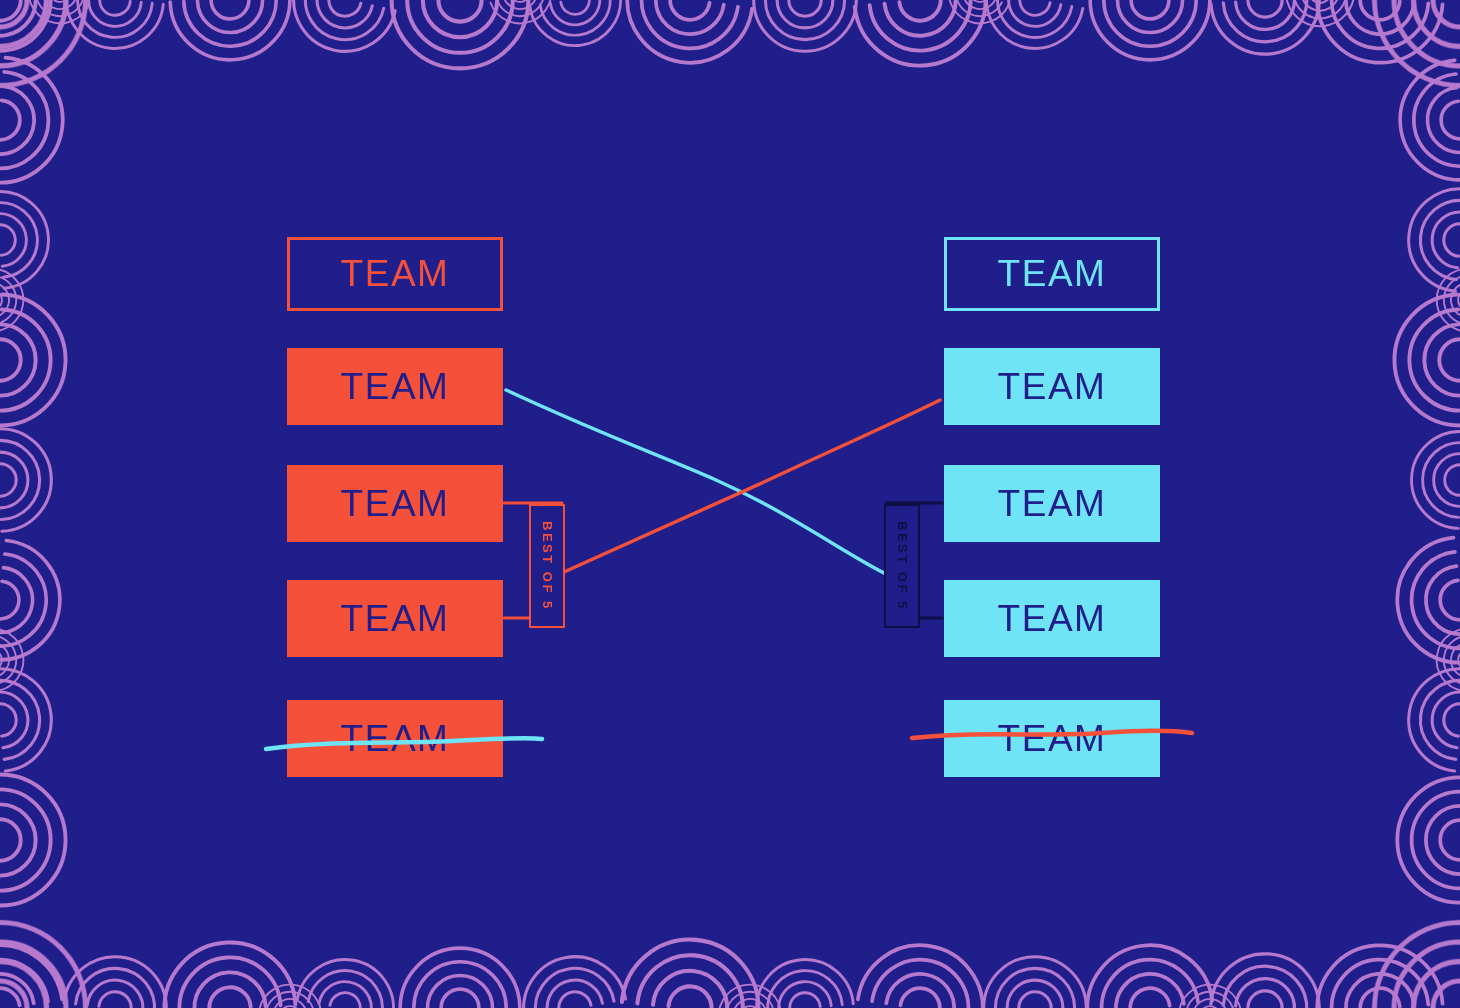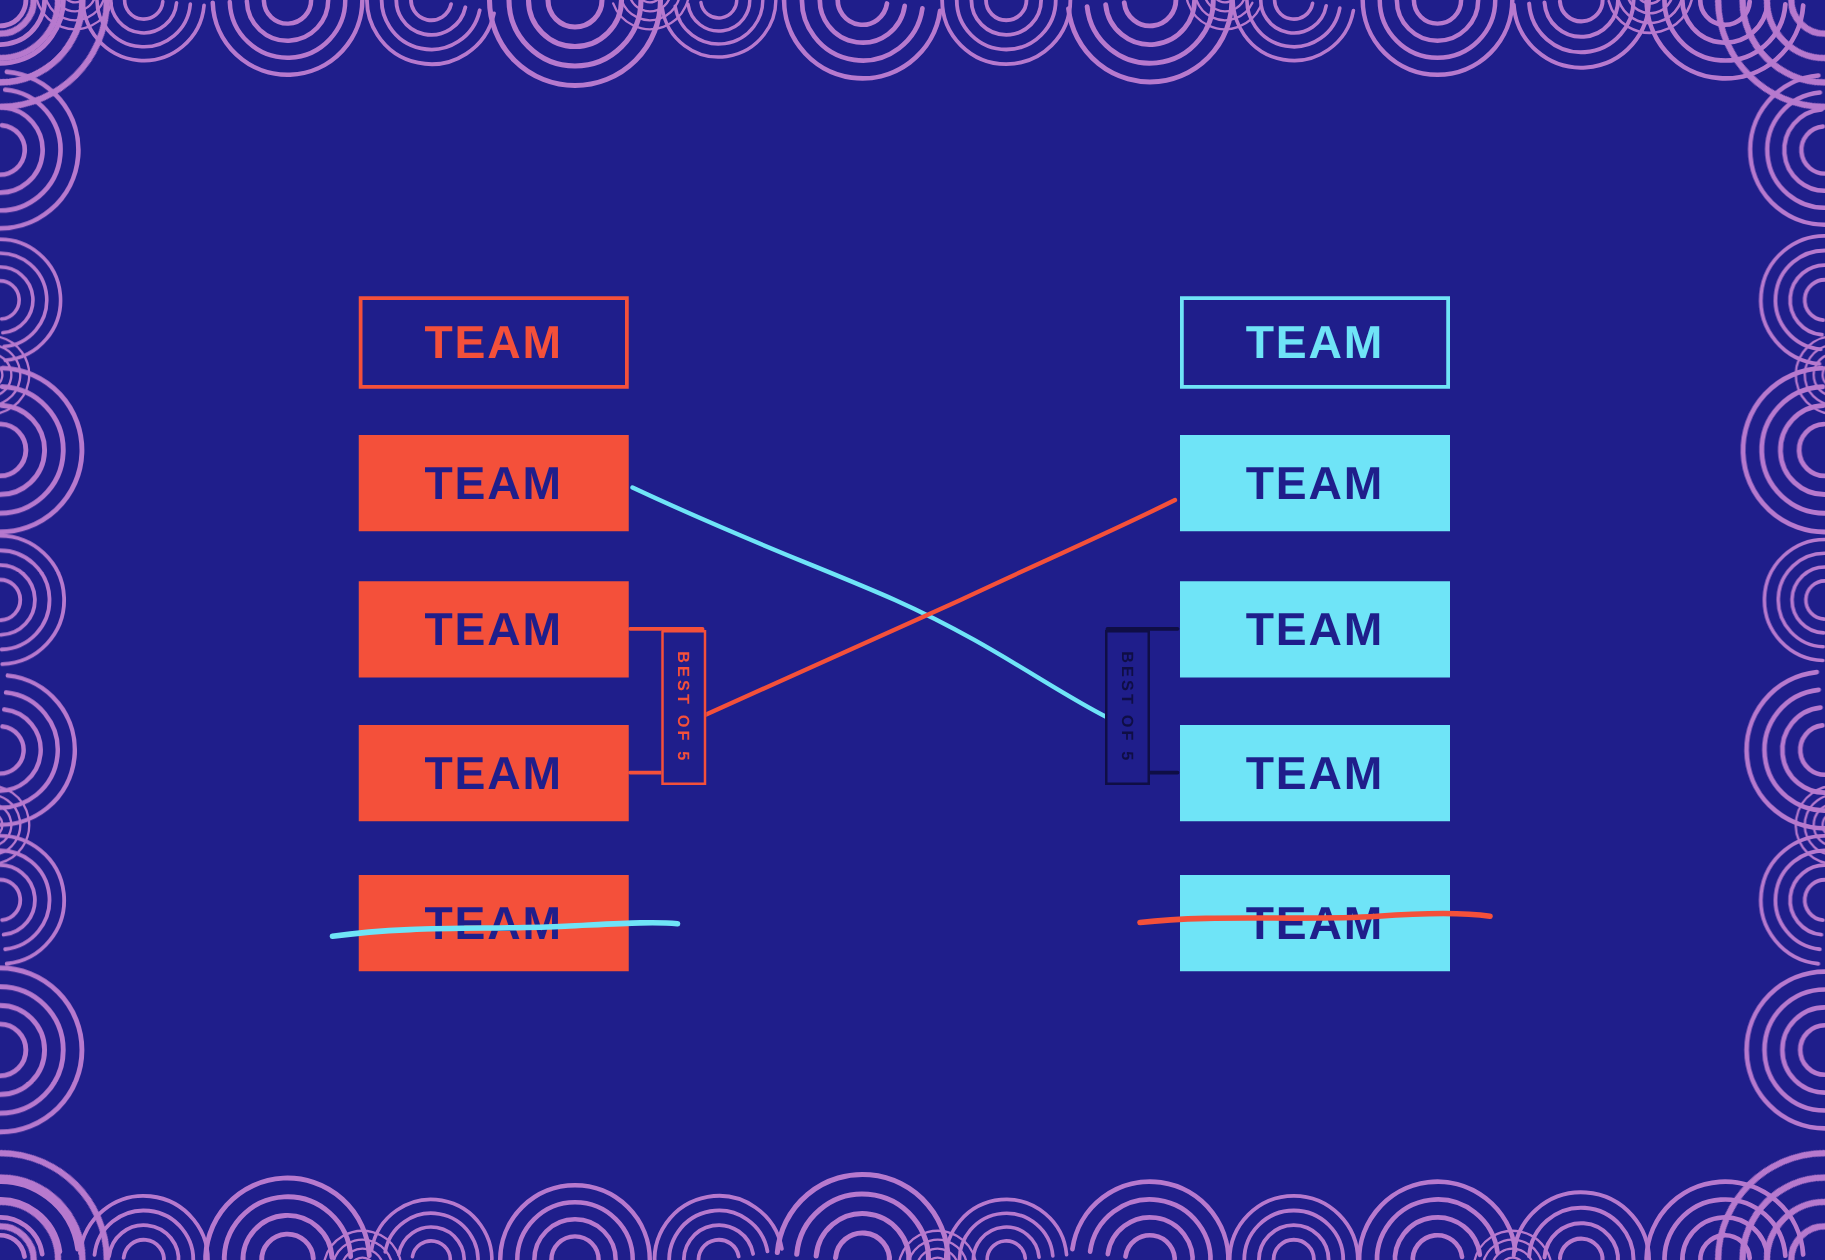--- a/index.html
+++ b/index.html
@@ -17,21 +17,21 @@
     font-family:"Liberation Sans", sans-serif;
   }
   .stage{position:relative;width:1460px;height:1008px;background:var(--background);}
 
   svg.doodles{position:absolute;inset:0;z-index:0;}
   svg.doodles .doodle{stroke:var(--doodle-purple);fill:none;stroke-width:3.4;stroke-linecap:round;opacity:.95;}
 
   .teambox{
     position:absolute;width:216px;height:77px;
     display:flex;align-items:center;justify-content:center;
-    font-weight:700;font-size:37px;letter-spacing:1.5px;
+    font-weight:400;font-size:37px;letter-spacing:1.5px;
     z-index:1;
   }
   .teambox.filled-orange{background:var(--accent-orange);color:var(--text-navy);}
   .teambox.filled-cyan{background:var(--accent-cyan);color:var(--text-navy);}
   .teambox.outline-orange{height:74px;background:transparent;border:3px solid var(--accent-orange);color:var(--accent-orange);}
   .teambox.outline-cyan{height:74px;background:transparent;border:3px solid var(--accent-cyan);color:var(--accent-cyan);}
 
   svg.lines{position:absolute;inset:0;z-index:2;pointer-events:none;}
   svg.lines path{fill:none;stroke-linecap:round;stroke-linejoin:round;}
   .bracket-orange{stroke:var(--accent-orange);stroke-width:3;}

